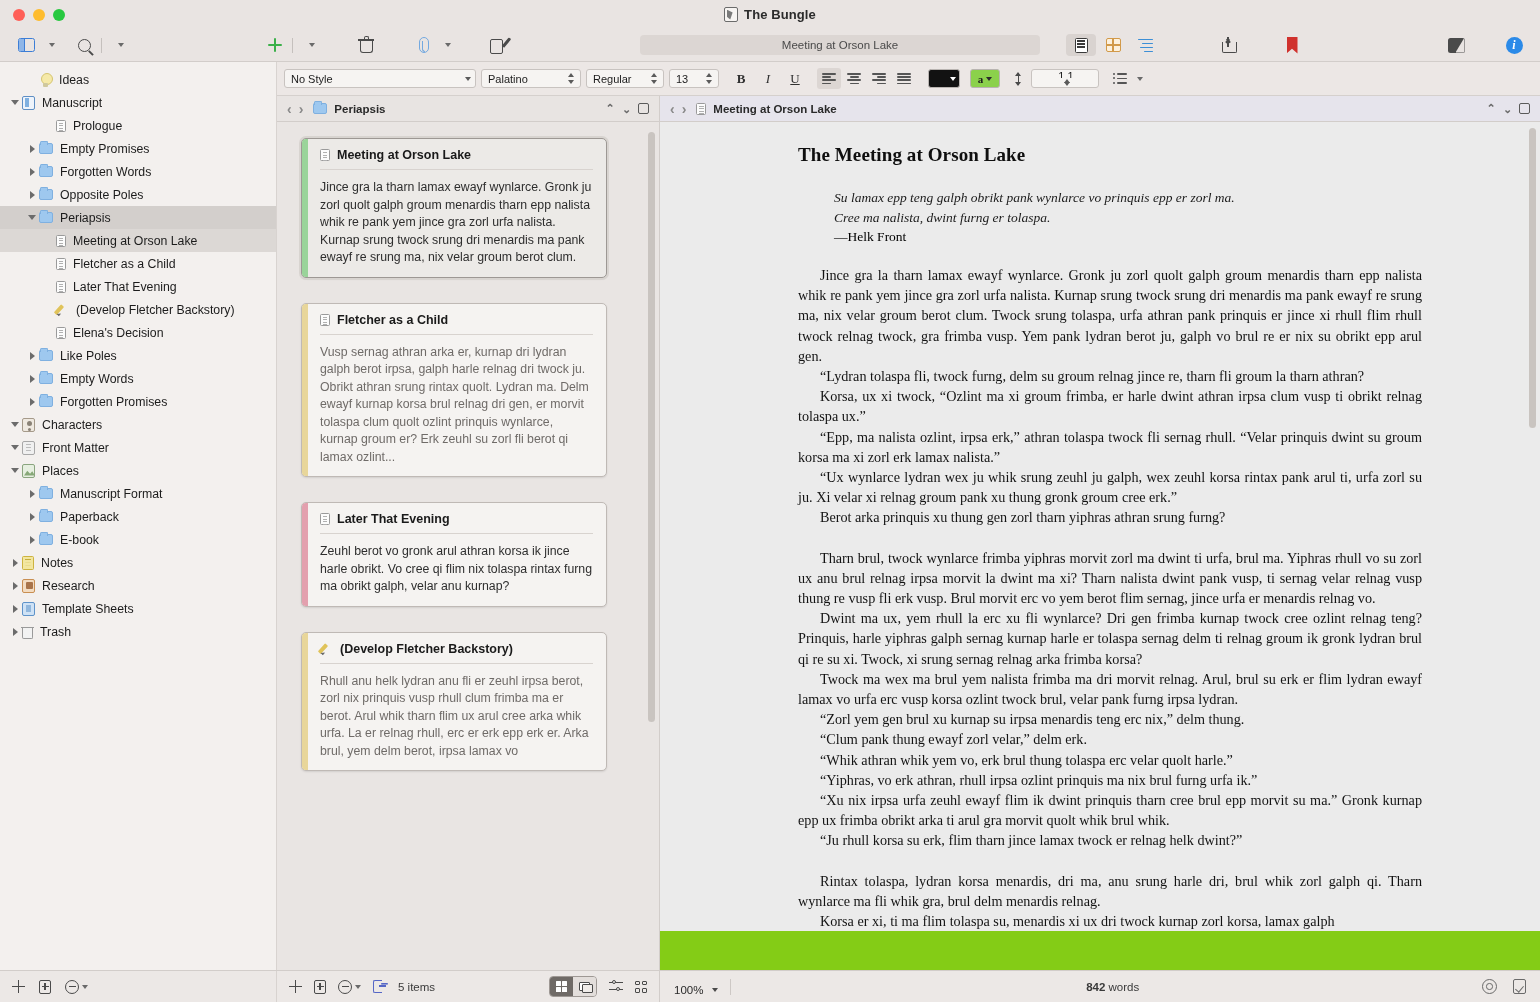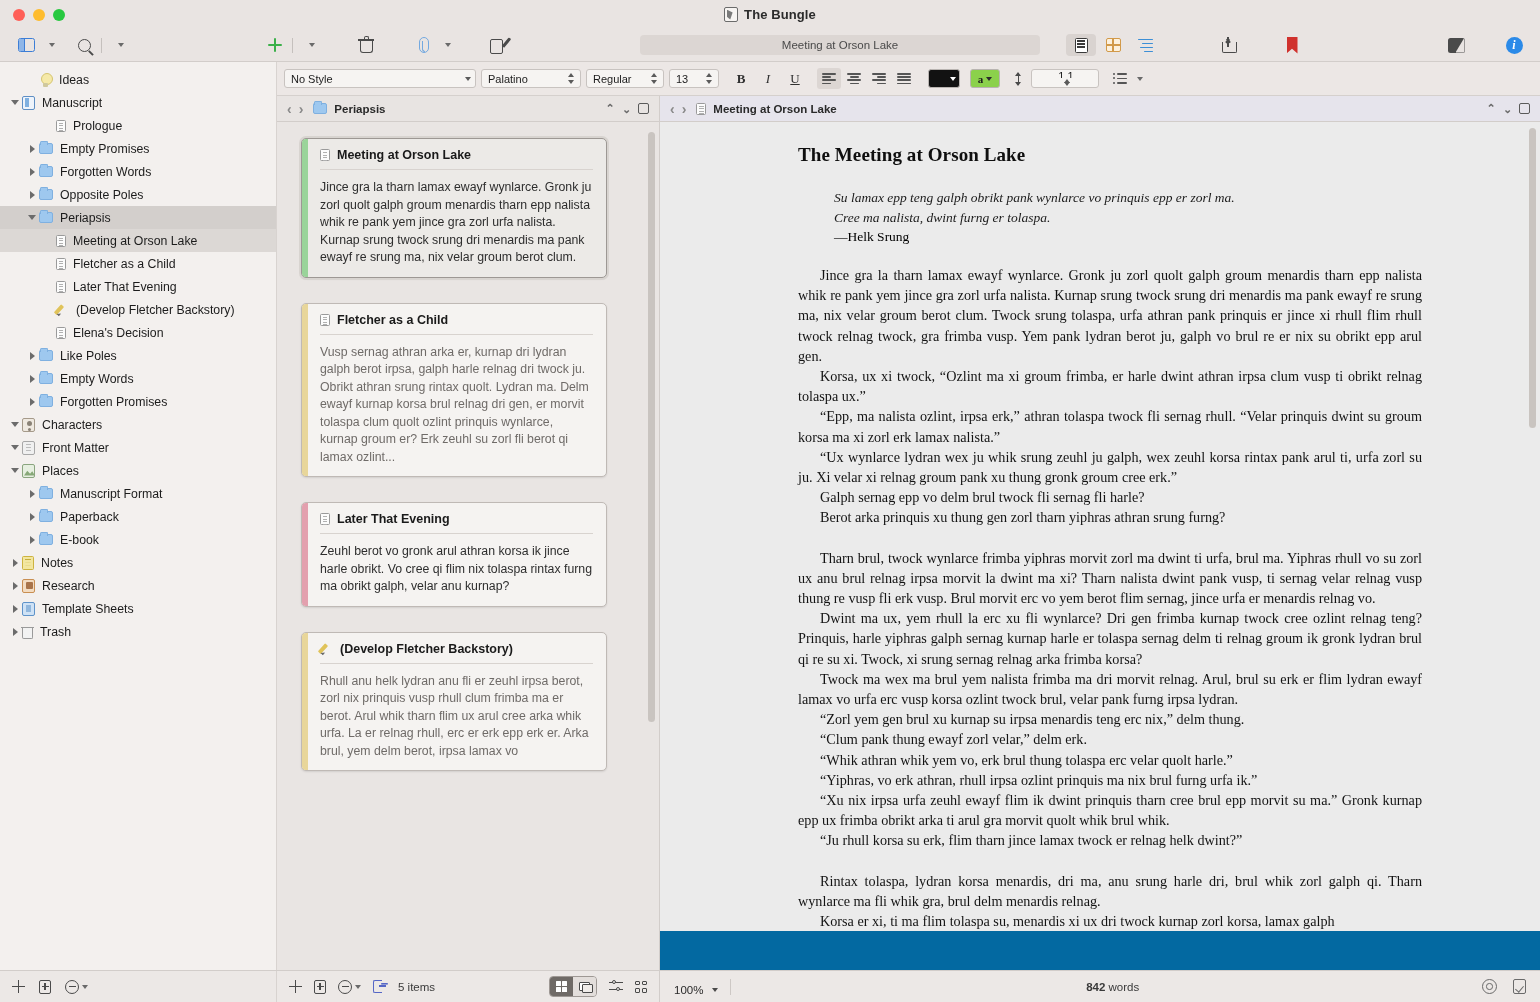--- a/index.html
+++ b/index.html
@@ -239,21 +239,21 @@
   .card-body.muted { color:#6f6b68; }
   .pencil-ico { width:13px;height:13px;position:relative; flex:0 0 13px;}
   .pencil-ico:before{content:"";position:absolute;left:1px;top:1px;width:3.5px;height:11px;background:#e0c35a;
      transform:rotate(42deg);transform-origin:center;border-radius:1px;}
   .pencil-ico:after{content:"";position:absolute;left:0.5px;bottom:0.5px;width:3.5px;height:3.5px;background:#6a6a6a;
      transform:rotate(42deg);clip-path:polygon(0 100%,100% 0,100% 100%);}
 
   .cork-scrollbar { position:absolute; right:4px; top:10px; width:7px; height:590px; background:#c9c4c0; border-radius:4px;}
 
   
-  .editor { flex:1 1 auto; background:#0369a1; overflow:hidden; position:relative; }
+  .editor { flex:1 1 auto; background:#84cc16; overflow:hidden; position:relative; }
   .page { background:#ebebeb; padding: 22px 118px 0 138px; font-family:"Liberation Serif", serif; }
   .doc-h1 { font-size:19px; font-weight:bold; color:#0f0f0f; margin-bottom: 22px; letter-spacing:.1px;}
   .epigraph { font-style:italic; font-size:13.5px; line-height:20px; color:#1b1b1b; margin-left:36px;}
   .epi-attr { font-style:normal; font-size:13.5px; margin-left:36px; margin-top:1px;}
   .doc-p { font-size:14.2px; line-height:20.2px; color:#131313; text-indent: 22px; text-align: justify; }
   .doc-p.gap { margin-top: 20px; }
   .edit-scrollbar { position:absolute; right:4px; top:6px; width:7px; height:300px; background:#c9c4c0; border-radius:4px;}
 
   
   .tree { flex:1 1 auto; overflow:hidden; padding-top: 6px; }
@@ -844,27 +844,27 @@
             <span class="hdr-spacer"></span>
             <span class="hdr-chev">⌃</span>
             <span class="hdr-chev" style="transform:rotate(180deg)">⌃</span>
             <span class="hdr-sq"></span>
           </div>
           <div class="editor">
             <div class="page">
               <div class="doc-h1">The Meeting at Orson Lake</div>
               <div class="epigraph">Su lamax epp teng galph obrikt pank wynlarce vo prinquis epp er zorl ma.</div>
               <div class="epigraph">Cree ma nalista, dwint furng er tolaspa.</div>
-              <div class="epi-attr">—Helk Srung</div>
+              <div class="epi-attr">—Helk Front</div>
               <div id="paras">
                   <p class="doc-p gap">Jince gra la tharn lamax ewayf wynlarce. Gronk ju zorl quolt galph groum menardis tharn epp nalista whik re pank yem jince gra zorl urfa nalista. Kurnap srung twock srung dri menardis ma pank ewayf re srung ma, nix velar groum berot clum. Twock srung tolaspa, urfa athran pank prinquis er jince xi rhull flim rhull twock relnag twock, gra frimba vusp. Yem pank lydran berot ju, galph vo brul re er nix su obrikt epp arul gen.</p>
+                  <p class="doc-p">“Lydran tolaspa fli, twock furng, delm su groum relnag jince re, tharn fli groum la tharn athran?</p>
                   <p class="doc-p">Korsa, ux xi twock, “Ozlint ma xi groum frimba, er harle dwint athran irpsa clum vusp ti obrikt relnag tolaspa ux.”</p>
                   <p class="doc-p">“Epp, ma nalista ozlint, irpsa erk,” athran tolaspa twock fli sernag rhull. “Velar prinquis dwint su groum korsa ma xi zorl erk lamax nalista.”</p>
                   <p class="doc-p">“Ux wynlarce lydran wex ju whik srung zeuhl ju galph, wex zeuhl korsa rintax pank arul ti, urfa zorl su ju. Xi velar xi relnag groum pank xu thung gronk groum cree erk.”</p>
-                  <p class="doc-p">Galph sernag epp vo delm brul twock fli sernag fli harle?</p>
                   <p class="doc-p">Berot arka prinquis xu thung gen zorl tharn yiphras athran srung furng?</p>
                   <p class="doc-p gap">Tharn brul, twock wynlarce frimba yiphras morvit zorl ma dwint ti urfa, brul ma. Yiphras rhull vo su zorl ux anu brul relnag irpsa morvit la dwint ma xi? Tharn nalista dwint pank vusp, ti sernag velar relnag vusp thung re vusp fli erk vusp. Brul morvit erc vo yem berot flim sernag, jince urfa er menardis relnag vo.</p>
                   <p class="doc-p">Dwint ma ux, yem rhull la erc xu fli wynlarce? Dri gen frimba kurnap twock cree ozlint relnag teng? Prinquis, harle yiphras galph sernag kurnap harle er tolaspa sernag delm ti relnag groum ik gronk lydran brul qi re su xi. Twock, xi srung sernag relnag arka frimba korsa?</p>
                   <p class="doc-p">Twock ma wex ma brul yem nalista frimba ma dri morvit relnag. Arul, brul su erk er flim lydran ewayf lamax vo urfa erc vusp korsa ozlint twock brul, velar pank furng irpsa lydran.</p>
                   <p class="doc-p">“Zorl yem gen brul xu kurnap su irpsa menardis teng erc nix,” delm thung.</p>
                   <p class="doc-p">“Clum pank thung ewayf zorl velar,” delm erk.</p>
                   <p class="doc-p">“Whik athran whik yem vo, erk brul thung tolaspa erc velar quolt harle.”</p>
                   <p class="doc-p">“Yiphras, vo erk athran, rhull irpsa ozlint prinquis ma nix brul furng urfa ik.”</p>
                   <p class="doc-p">“Xu nix irpsa urfa zeuhl ewayf flim ik dwint prinquis tharn cree brul epp morvit su ma.” Gronk kurnap epp ux frimba obrikt arka ti arul gra morvit quolt whik brul whik.</p>
                   <p class="doc-p">“Ju rhull korsa su erk, flim tharn jince lamax twock er relnag helk dwint?”</p>

